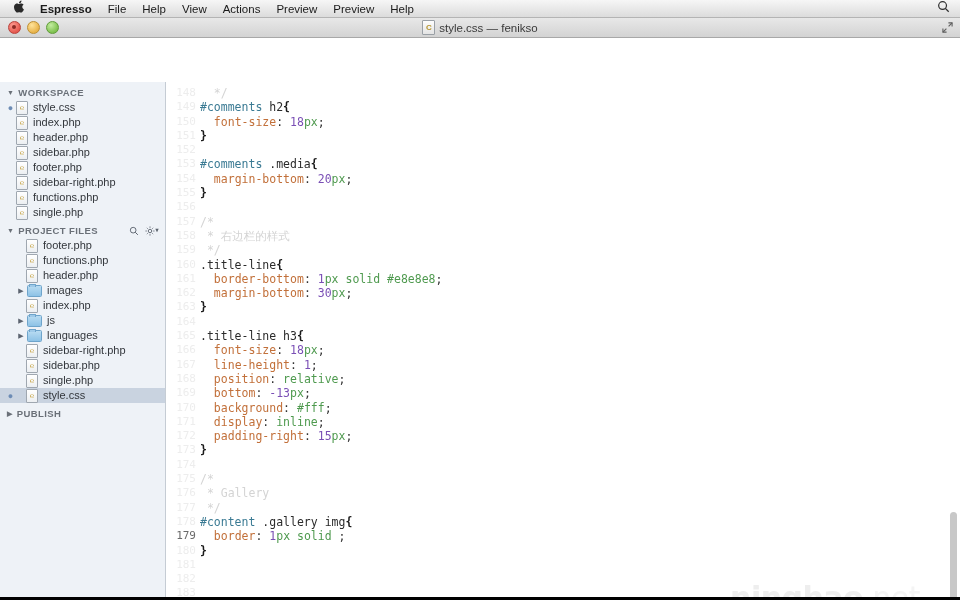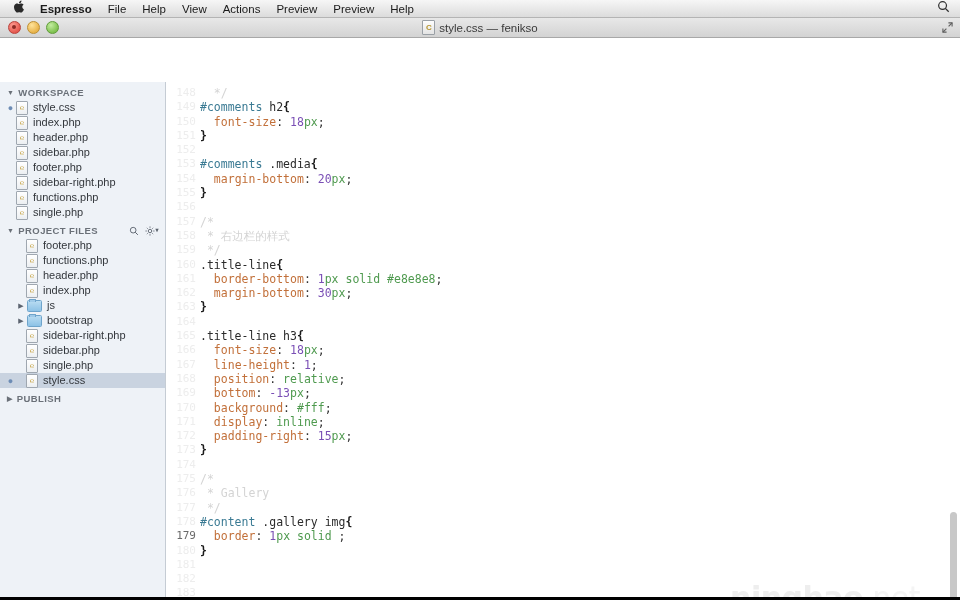--- a/index.html
+++ b/index.html
@@ -344,35 +344,41 @@
             <span class="row-label">functions.php</span>
           </div>
           <div class="row">
             <span class="bullet"></span>
             <span class="spacer"></span>
             <span class="file-icon">℮</span>
             <span class="row-label">header.php</span>
           </div>
           <div class="row">
             <span class="bullet"></span>
+            <span class="indent-arrow">▶</span>
+            <span class="folder-icon"></span>
+            <span class="row-label">images</span>
+          </div>
+          <div class="row">
+            <span class="bullet"></span>
             <span class="spacer"></span>
             <span class="file-icon">℮</span>
             <span class="row-label">index.php</span>
           </div>
           <div class="row">
             <span class="bullet"></span>
             <span class="indent-arrow">▶</span>
             <span class="folder-icon"></span>
             <span class="row-label">js</span>
           </div>
           <div class="row">
             <span class="bullet"></span>
             <span class="indent-arrow">▶</span>
             <span class="folder-icon"></span>
-            <span class="row-label">bootstrap</span>
+            <span class="row-label">languages</span>
           </div>
           <div class="row">
             <span class="bullet"></span>
             <span class="spacer"></span>
             <span class="file-icon">℮</span>
             <span class="row-label">sidebar-right.php</span>
           </div>
           <div class="row">
             <span class="bullet"></span>
             <span class="spacer"></span>

